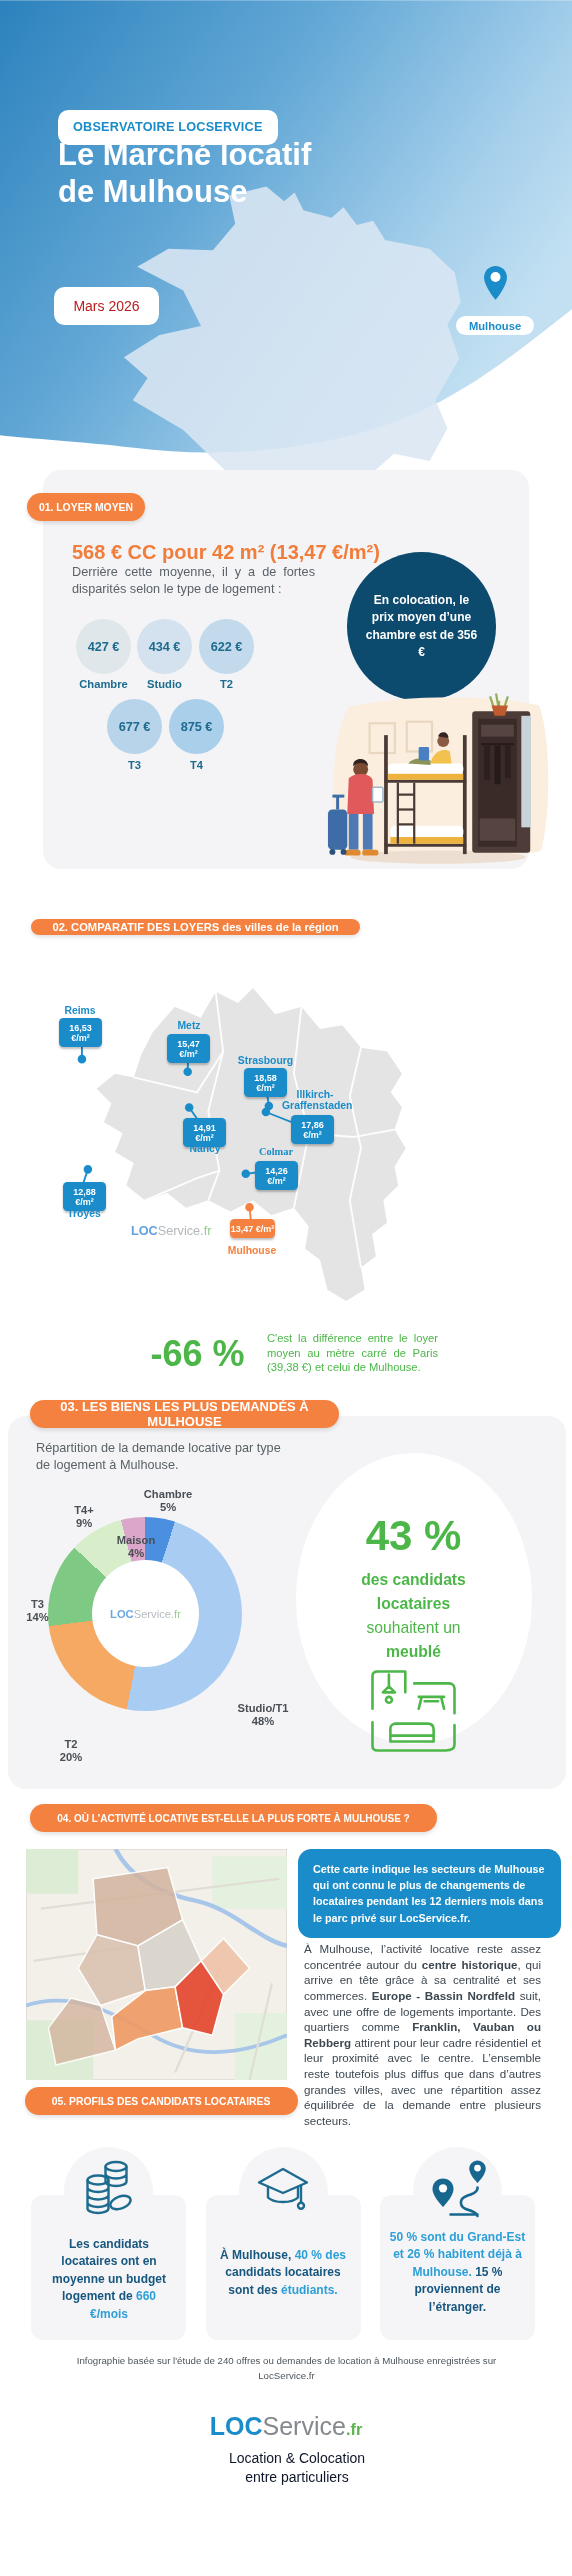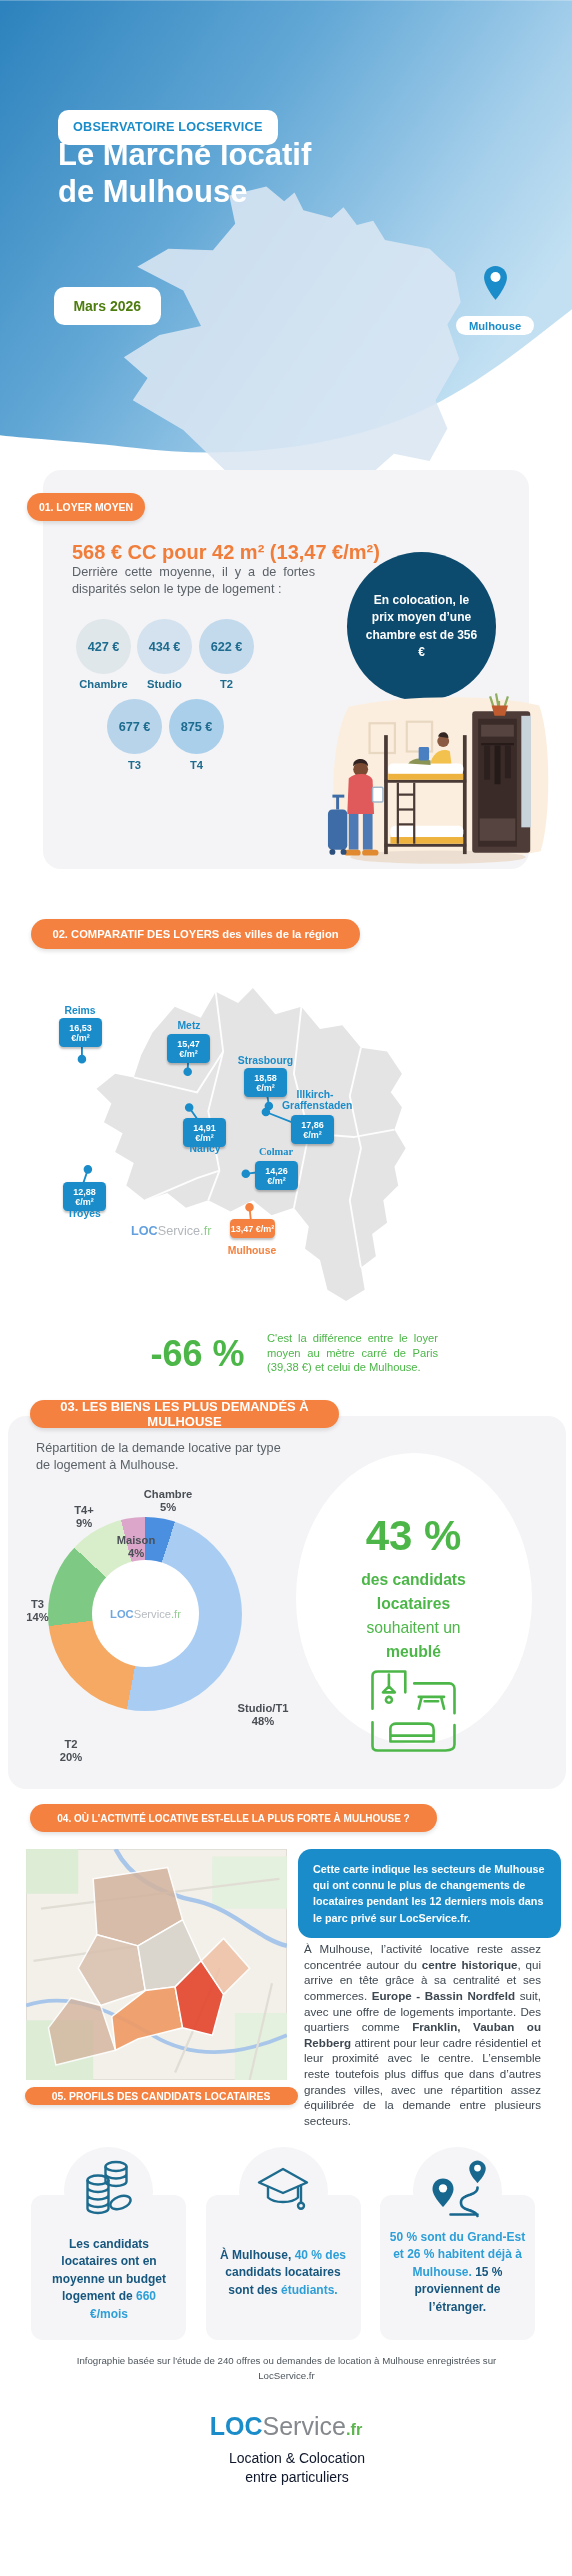--- a/index.html
+++ b/index.html
@@ -3,21 +3,21 @@
 <meta charset="utf-8">
 <style>
   html,body{margin:0;padding:0;background:#fff;}
   #page{position:relative;width:572px;height:2576px;background:#ffffff;overflow:hidden;
         font-family:"Liberation Sans",sans-serif;}
   .abs{position:absolute;}
   
   .hdr-badge{background:#fff;color:#1a8cc9;font-weight:bold;font-size:12.7px;letter-spacing:0.2px;
              padding:10.4px 15px;border-radius:10.4px;}
   .hdr-title{color:#fff;font-weight:bold;font-size:31px;line-height:1.2;}
-  .date-badge{background:#fff;color:#4d7c0f;font-weight:bold;font-size:14px;padding:11.2px 19.4px;border-radius:10.4px;}
+  .date-badge{background:#fff;color:#b91c1c;font-weight:normal;font-size:14px;padding:11.2px 19.4px;border-radius:10.4px;}
   .pin-label{background:#fff;color:#1a8cc9;font-weight:bold;font-size:11.2px;text-align:center;
              border-radius:9.7px;padding:3.7px 0;width:78px;}
   
   .pill{background:#f4813f;color:#fff;font-weight:bold;border-radius:21px;display:flex;
         align-items:center;justify-content:center;text-align:center;box-shadow:0 2.2px 4.5px rgba(0,0,0,.12);}
   
   .gcard{background:#f4f4f6;border-radius:18px;}
   .orange-head{color:#f07d3a;font-weight:bold;font-size:20px;}
   .body-text{color:#5a6268;font-size:12.7px;line-height:1.3;text-align:justify;}
   .bubble{border-radius:50%;display:flex;align-items:center;justify-content:center;
@@ -153,21 +153,21 @@
     <rect x="49" y="164" width="13" height="48" fill="#4d79b5"></rect>
     <rect x="24" y="212" width="22" height="8" rx="4" fill="#e0892f"></rect>
     <rect x="48" y="212" width="22" height="8" rx="4" fill="#e0892f"></rect>
     <rect x="2" y="158" width="26" height="54" rx="6" fill="#3d6ca6"></rect>
     <line x1="15" y1="158" x2="15" y2="140" stroke="#3d6ca6" stroke-width="4"></line>
     <line x1="8" y1="140" x2="24" y2="140" stroke="#3d6ca6" stroke-width="4"></line>
     <circle cx="8" cy="215" r="4" fill="#2c4f7c"></circle>
       <circle cx="23" cy="215" r="4" fill="#2c4f7c"></circle>
   </svg>
 
-  <div class="abs pill" style="left:31px;top:919px;width:329px;height:30px;font-size:11.2px;">02. COMPARATIF DES LOYERS des villes de la région</div>
+  <div class="abs pill" style="left:31px;top:919px;width:329px;height:16px;font-size:11.2px;">02. COMPARATIF DES LOYERS des villes de la région</div>
 
   <svg class="abs" style="left:63px;top:962px;" width="365" height="365" viewBox="0 0 490 490">
     <path d="M120,95 L150,60 L185,75 L205,40 L235,55 L255,35 L285,70 L320,60 L345,90 L375,85 L400,115 L435,120 L455,150 L440,175 L455,195 L445,225 L460,250 L445,275 L450,300 L430,320 L435,350 L415,365 L420,395 L400,410 L405,440 L380,455 L355,440 L345,400 L325,385 L330,355 L310,330 L280,340 L255,320 L225,335 L195,320 L165,330 L140,310 L110,320 L85,300 L95,270 L70,255 L80,230 L55,215 L65,190 L45,170 L70,150 L95,155 L105,125 Z" fill="#e4e4e5"></path>
     <g stroke="#ffffff" stroke-width="2.5" fill="none" opacity="0.95">
       <path d="M205,40 L215,120 L195,200 L210,280 L195,320"></path>
       <path d="M320,60 L310,150 L330,230 L310,330"></path>
       <path d="M95,155 L180,175 L215,120"></path>
       <path d="M445,225 L390,235 L330,230"></path>
       <path d="M400,115 L385,180 L400,250 L385,320 L400,410"></path>
       <path d="M110,320 L180,290 L210,280"></path>
@@ -291,21 +291,21 @@
     <path d="M60,200 L100,210 L120,270 L40,290 L30,240 Z" fill="#d3b49e" opacity="0.8" stroke="#fff" stroke-width="2"></path>
     <path d="M150,130 L210,95 L235,150 L200,185 L160,190 Z" fill="#d8d4cb" opacity="0.9" stroke="#fff" stroke-width="2"></path>
     <path d="M160,190 L200,185 L210,240 L150,255 L120,270 L115,225 Z" fill="#ef9a64" opacity="0.9" stroke="#fff" stroke-width="2"></path>
     <path d="M200,185 L235,150 L265,195 L250,250 L210,240 Z" fill="#e4472f" opacity="0.92" stroke="#fff" stroke-width="2"></path>
     <path d="M235,150 L265,120 L300,160 L265,195 Z" fill="#efc0a4" opacity="0.85" stroke="#fff" stroke-width="2"></path>
   </svg>
 
   <div class="abs callout" style="left:298px;top:1849px;width:233px;">Cette carte indique les secteurs de Mulhouse qui ont connu le plus de changements de locataires pendant les 12 derniers mois dans le parc privé sur LocService.fr.</div>
   <div class="abs s4-par" style="left:304px;top:1941px;width:237px;"><span>À Mulhouse, l’activité locative reste assez concentrée autour du </span><span class="seg-b">centre historique</span><span>, qui arrive en tête grâce à sa centralité et ses commerces. </span><span class="seg-b">Europe - Bassin Nordfeld</span><span> suit, avec une offre de logements importante. Des quartiers comme </span><span class="seg-b">Franklin, Vauban ou Rebberg</span><span> attirent pour leur cadre résidentiel et leur proximité avec le centre. L’ensemble reste toutefois plus diffus que dans d’autres grandes villes, avec une répartition assez équilibrée de la demande entre plusieurs secteurs.</span></div>
 
-  <div class="abs pill" style="left:24.6px;top:2087px;width:273px;height:18px;font-size:10.4px;">05. PROFILS DES CANDIDATS LOCATAIRES</div>
+  <div class="abs pill" style="left:24.6px;top:2087px;width:273px;height:28px;font-size:10.4px;">05. PROFILS DES CANDIDATS LOCATAIRES</div>
 
   <div class="abs p-dome" style="left:64px;top:2147px;width:89px;height:89px;"></div>
   <div class="abs p-card" style="left:31px;top:2195px;width:155px;height:145px;"></div>
   <div class="abs p-dome" style="left:239px;top:2147px;width:89px;height:89px;"></div>
   <div class="abs p-card" style="left:206px;top:2195px;width:155px;height:145px;"></div>
   <div class="abs p-dome" style="left:413px;top:2147px;width:89px;height:89px;"></div>
   <div class="abs p-card" style="left:380px;top:2195px;width:155px;height:145px;"></div>
 
   <svg class="abs" style="left:83px;top:2159px;" width="51" height="60" viewBox="0 0 68 80">
     <g fill="none" stroke="#1d6b8e" stroke-width="3.2">

